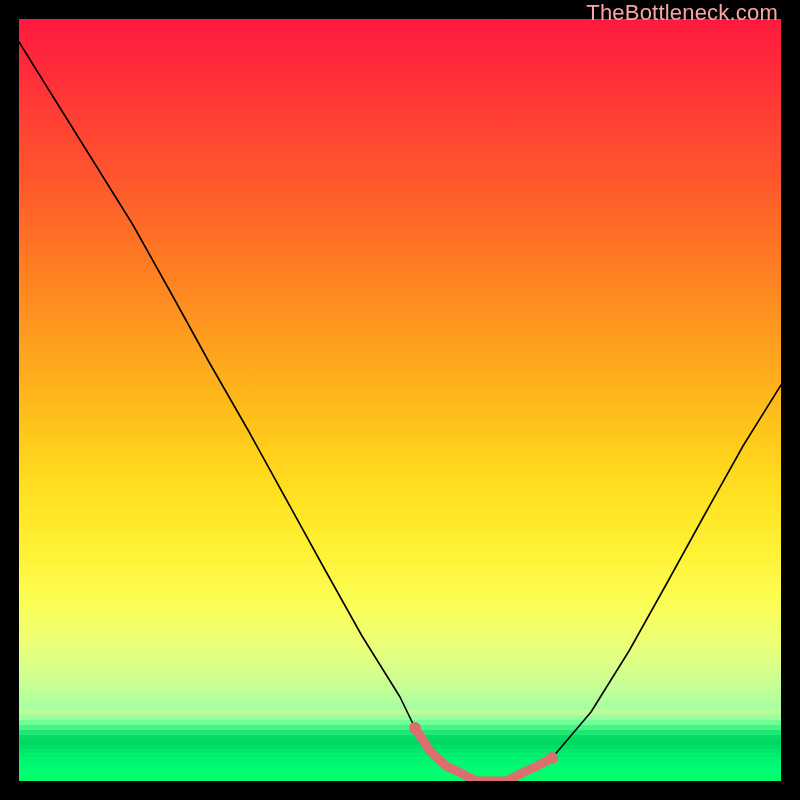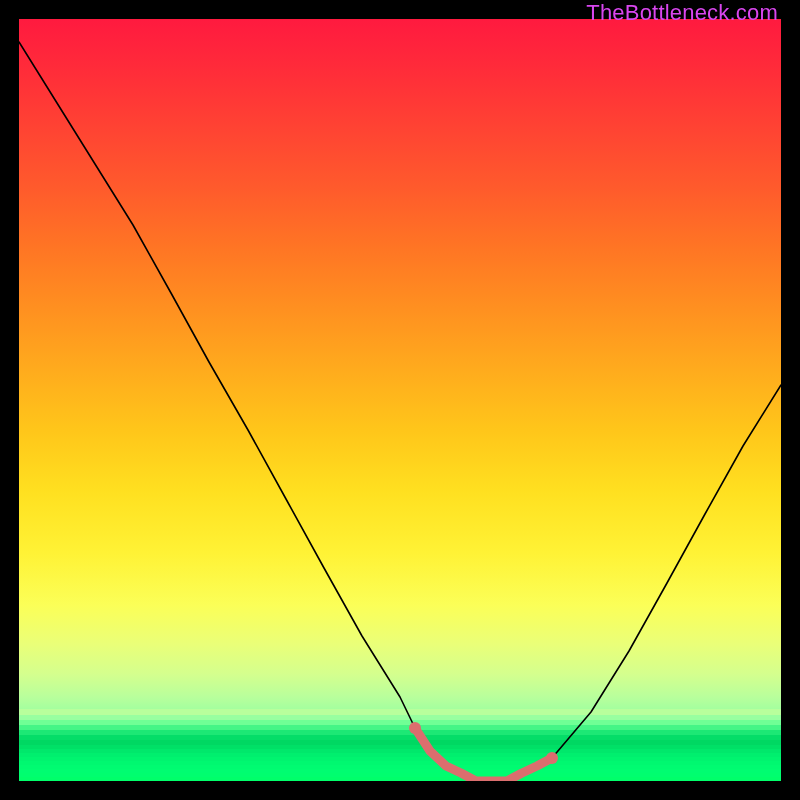--- a/index.html
+++ b/index.html
@@ -58,21 +58,21 @@
   .green-stripes div {
     width: 100%;
   }
   .watermark {
     position: absolute;
     top: 0px;
     right: 22px;
     font-family: Arial, Helvetica, sans-serif;
     font-size: 22px;
     font-weight: 500;
-    color: #d946ef;
+    color: #fca5a5;
     letter-spacing: 0.2px;
   }
   svg.curve {
     position: absolute;
     left: 0;
     top: 0;
     width: 762px;
     height: 762px;
     pointer-events: none;
   }

